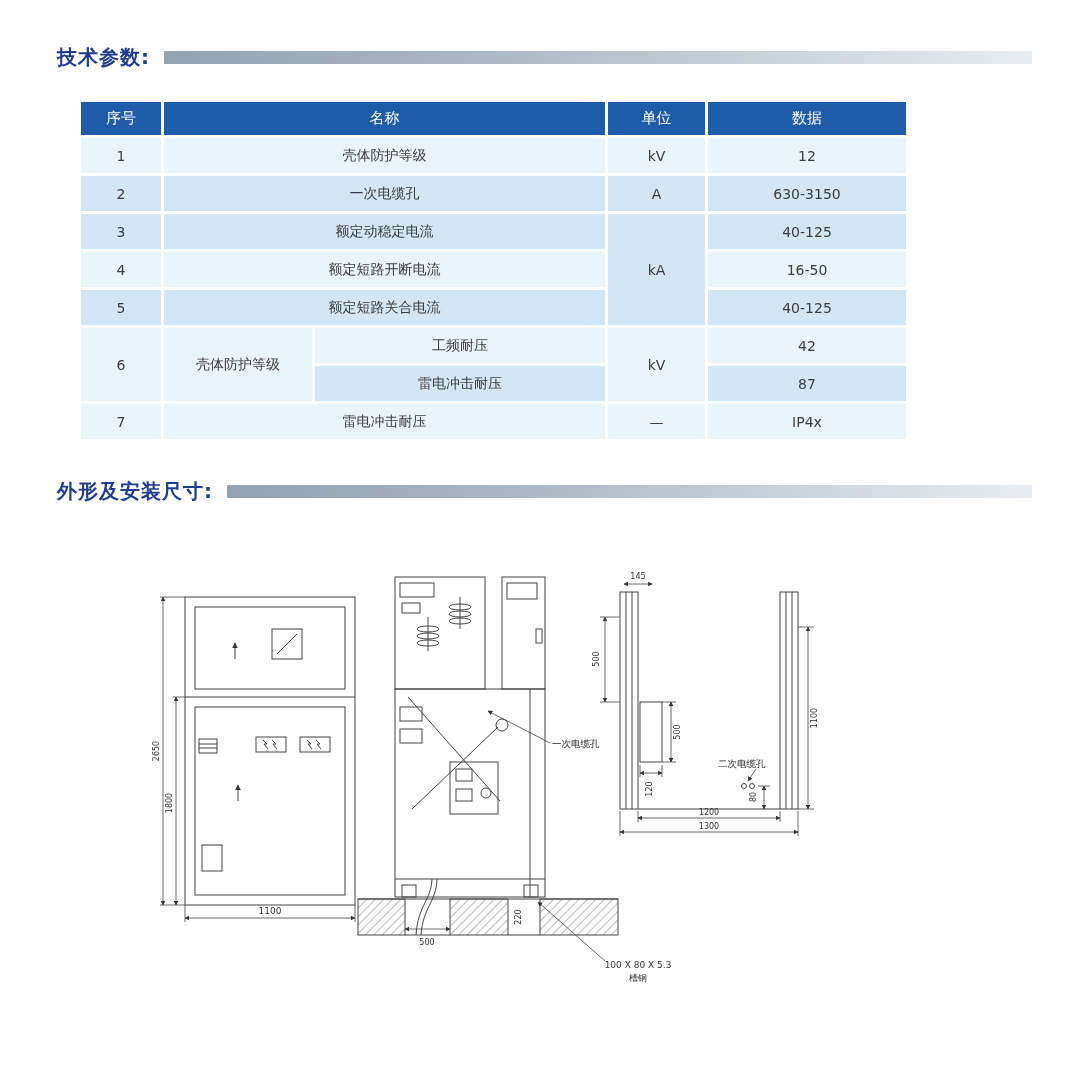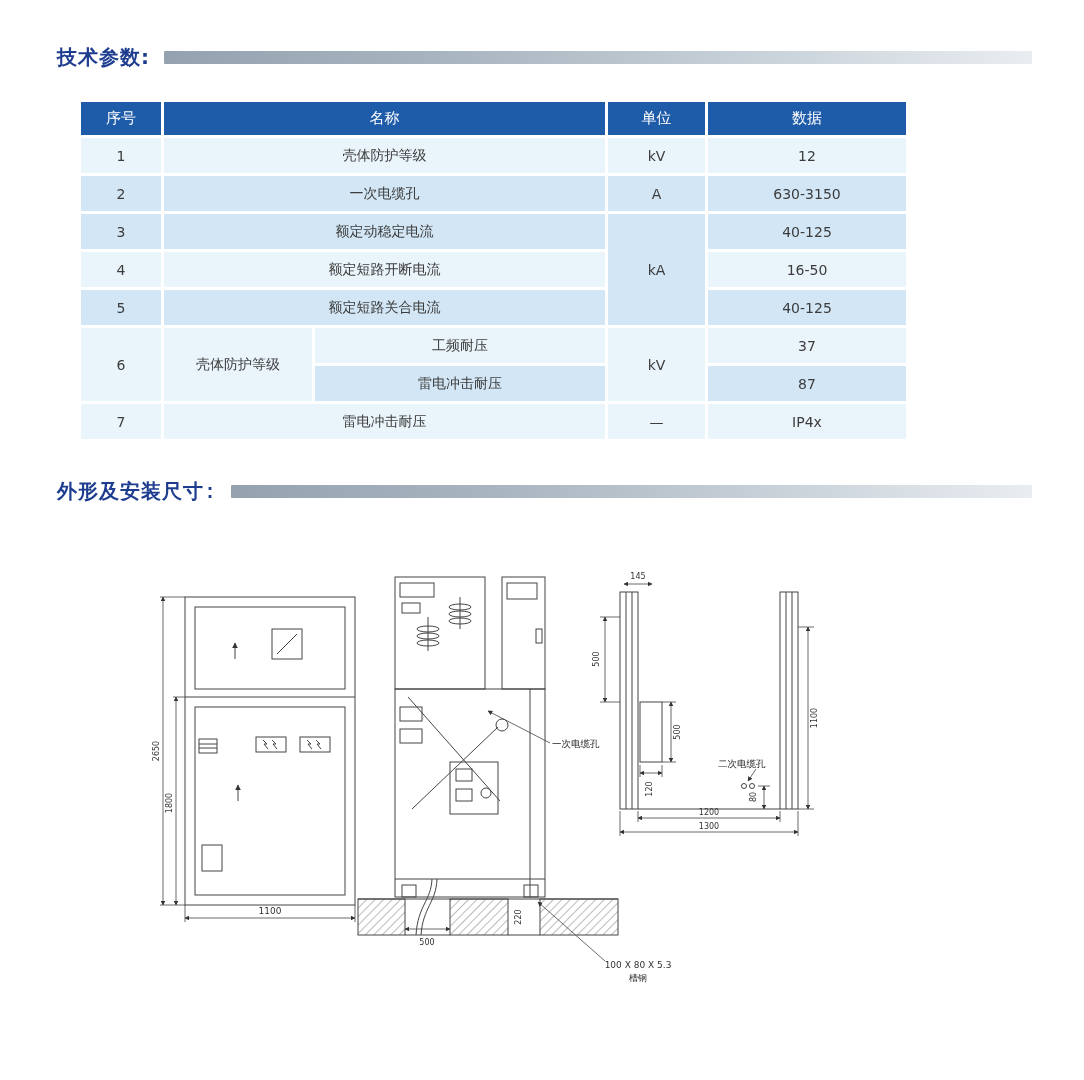--- a/index.html
+++ b/index.html
@@ -17,21 +17,21 @@
   table.params th { background:#1e5ba9; color:#ffffff; font-weight:normal; font-size:15px; height:33px; }
   table.params td { height:35px; color:#3c3c3c; }
   tr.l > td { background:#eaf4fb; }
   tr.m > td { background:#d2e6f5; }
   col.c-no   { width:80px; }
   col.c-na   { width:148px; }
   col.c-nb   { width:290px; }
   col.c-unit { width:97px; }
   col.c-data { width:198px; }
 
-  .section2 { margin-top:36px;font-family:Liberation Mono, monospace; }
+  .section2 { margin-top:36px; }
   .drawing-wrap { margin:42px 0 0 150px; }
   svg text { font-family:"DejaVu Sans","Liberation Sans",sans-serif; fill:#333; stroke:none; }
   .dim  { font-size:9px;  text-anchor:middle; }
   .dim-s{ font-size:8px;  text-anchor:middle; }
   .lbl  { font-size:9.5px; text-anchor:start; fill:#222; }
   .note { font-size:9px; text-anchor:middle; }
 </style>
 </head>
 <body>
 
@@ -85,21 +85,21 @@
       <tr class="m">
         <td>5</td>
         <td colspan="2">额定短路关合电流</td>
         <td>40-125</td>
       </tr>
       <tr class="l">
         <td rowspan="2">6</td>
         <td rowspan="2">壳体防护等级</td>
         <td>工频耐压</td>
         <td rowspan="2">kV</td>
-        <td>37</td>
+        <td>42</td>
       </tr>
       <tr class="m">
         <td>雷电冲击耐压</td>
         <td>87</td>
       </tr>
       <tr class="l">
         <td>7</td>
         <td colspan="2">雷电冲击耐压</td>
         <td>—</td>
         <td>IP4x</td>

